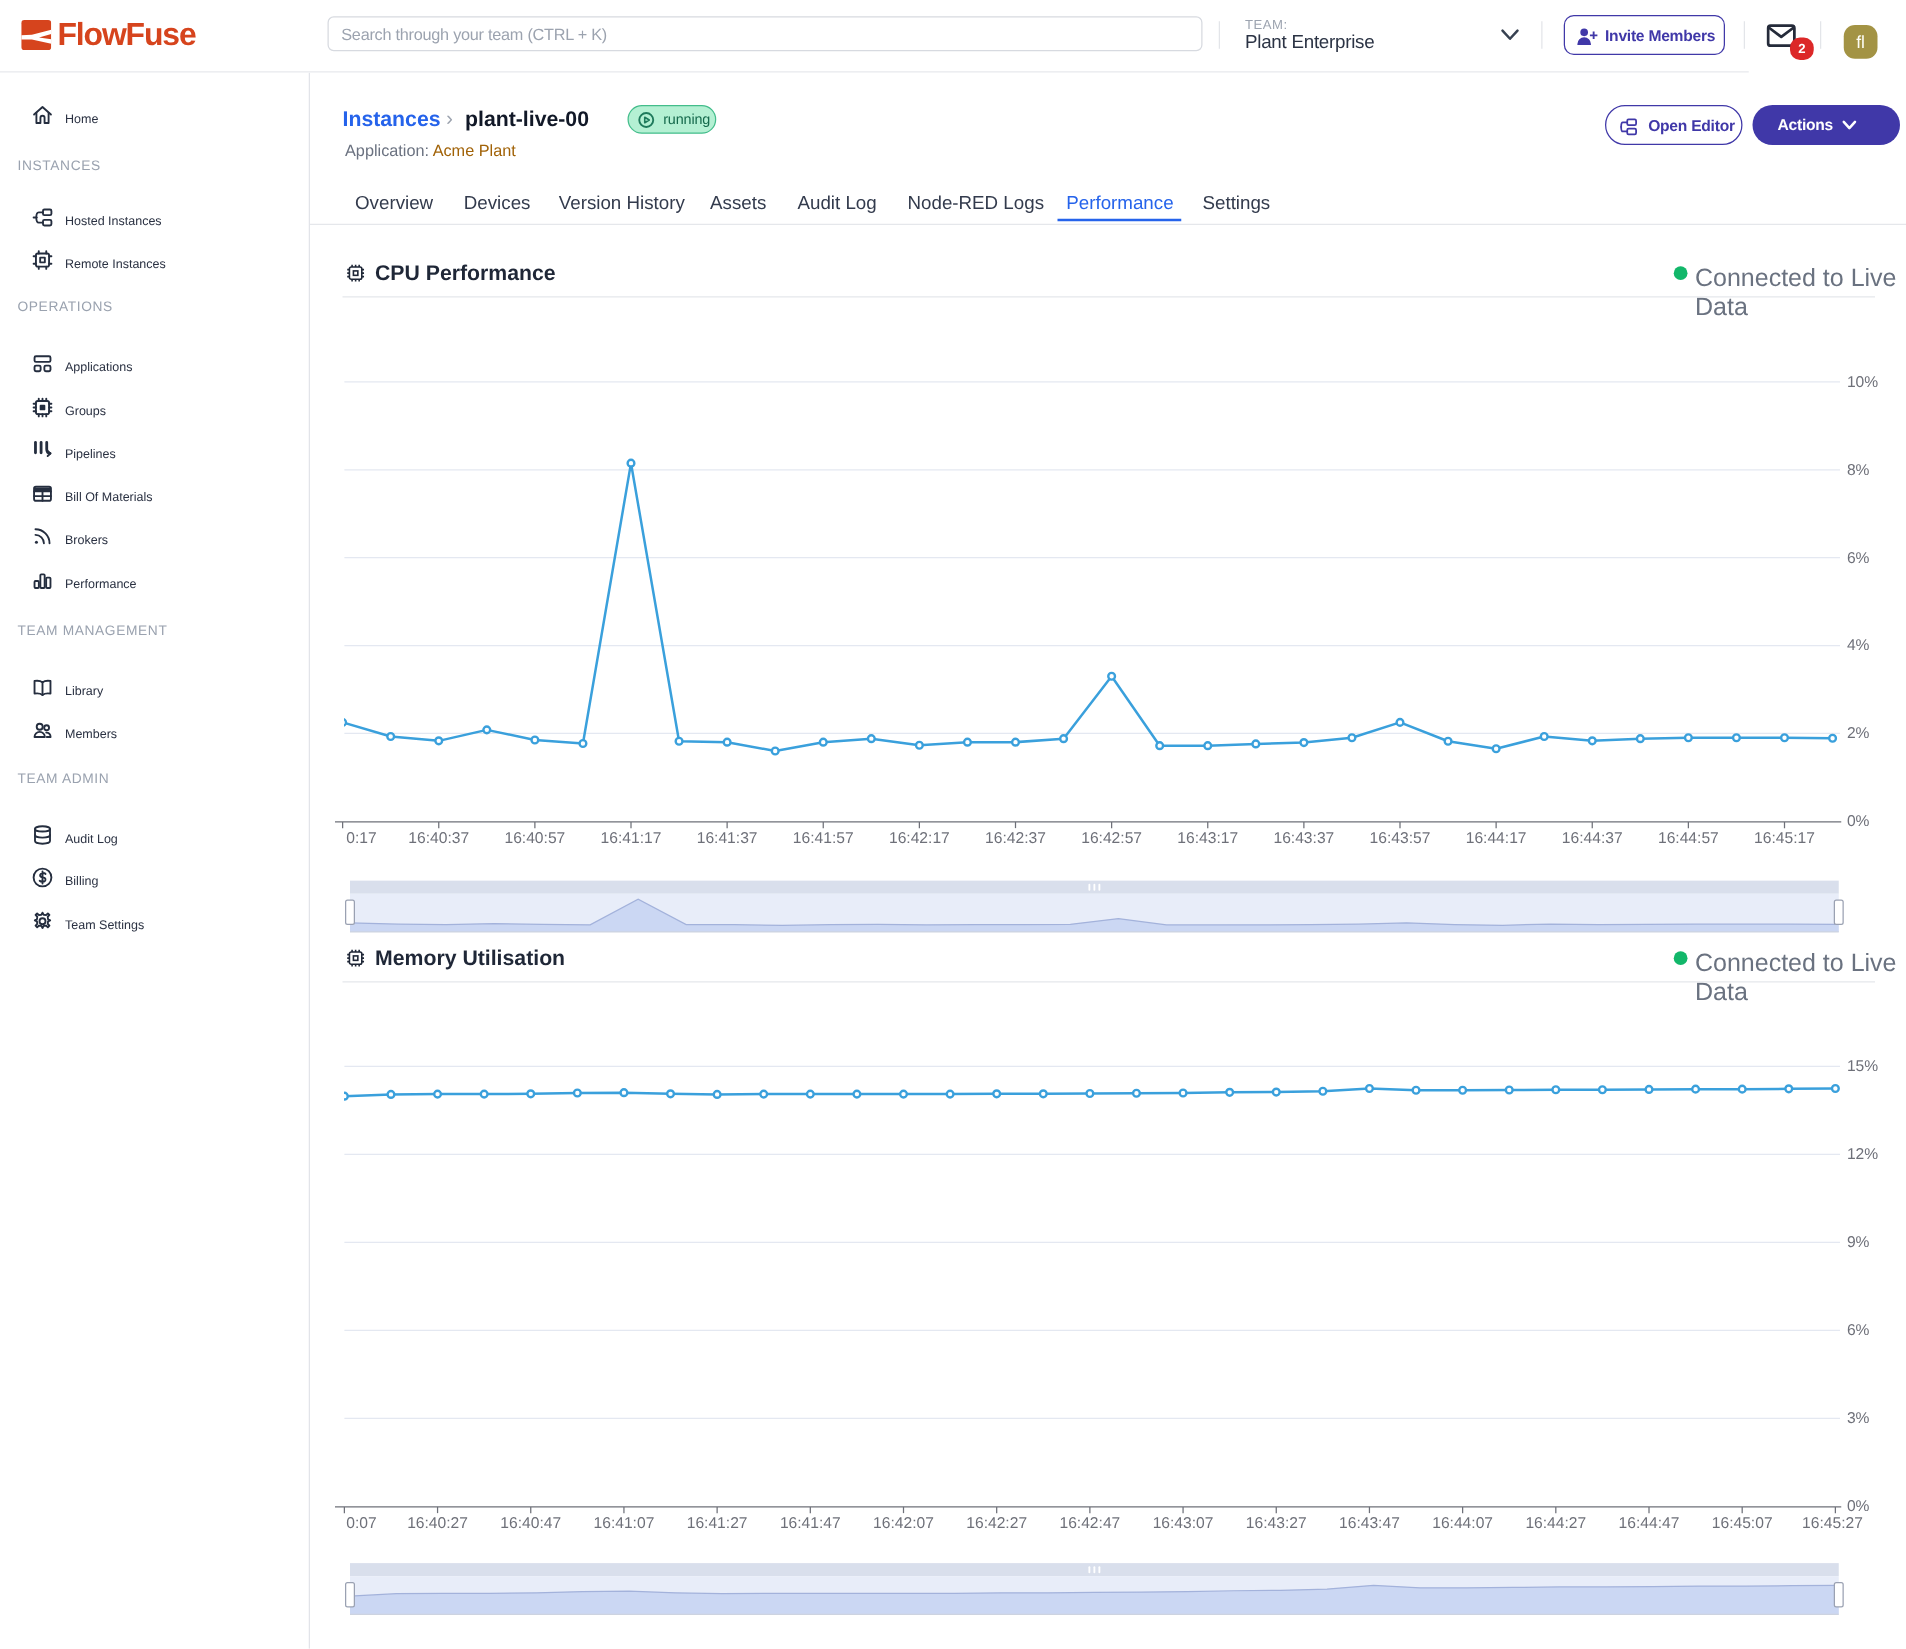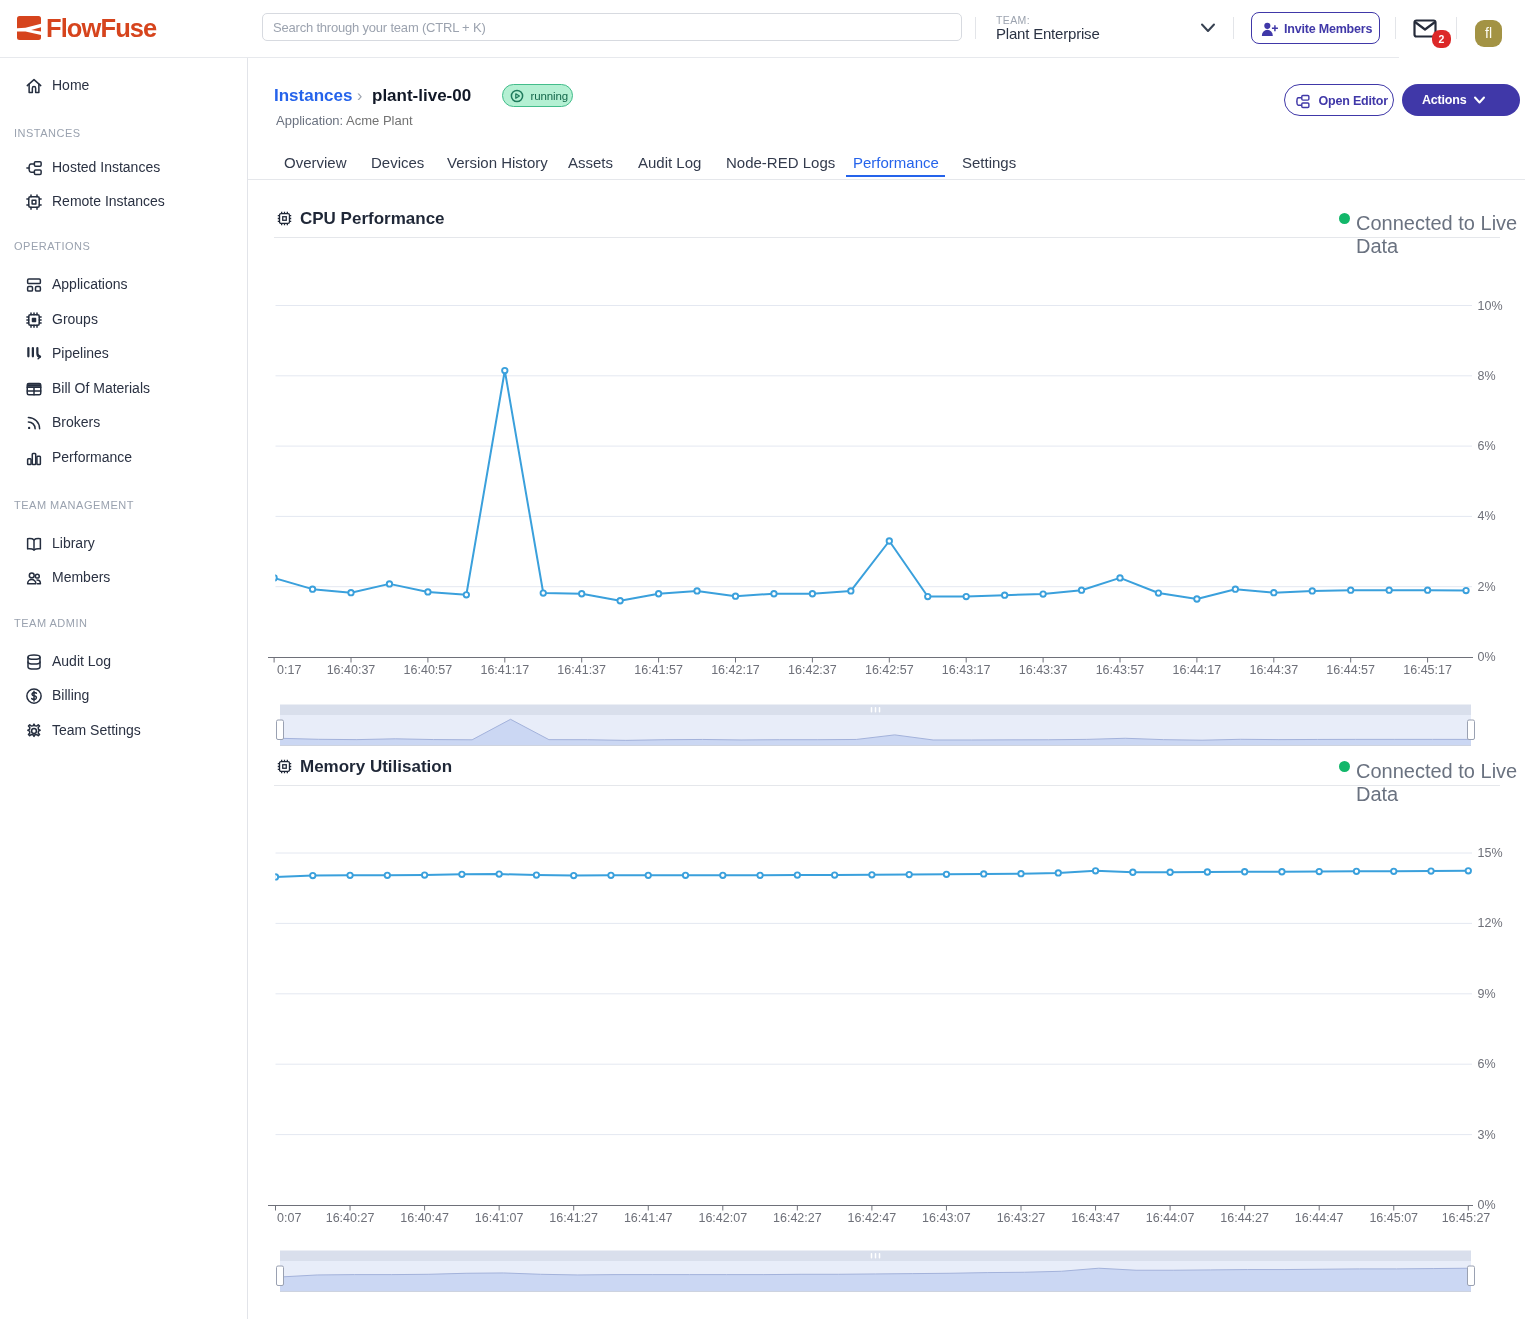--- a/index.html
+++ b/index.html
@@ -21,27 +21,27 @@
   .invite-btn { position:absolute; left:1251px; top:12px; width:129px; height:32px;
     border:1.4px solid #4038A8; border-radius:8px; background:#fff; }
   .invite-btn span { position:absolute; left:32px; top:9px; font-size:12.5px; letter-spacing:-0.2px; font-weight:bold; color:#4038A8; white-space:nowrap; }
   .badge { position:absolute; left:1432px; top:30px; width:19px; height:18px; border-radius:8px;
     background:#DC2828; color:#fff; font-size:10.5px; font-weight:bold; text-align:center; line-height:18px; }
   .avatar { position:absolute; left:1475px; top:20px; width:27px; height:27px; border-radius:9px;
     background:#A39344; color:#FDFDF6; font-size:14px; text-align:center; line-height:27px; }
   
   .sidebar { position:absolute; left:0; top:58px; width:248px; height:1261px; background:#fff;
     border-right:1px solid #E2E4E9; }
-  .side-item { position:absolute; left:25px; height:24px; display:flex; align-items:flex-start; gap:9px;
-    font-size:14px; color:#2A3142; white-space:nowrap; }
+  .side-item { position:absolute; left:25px; height:24px; display:flex; align-items:flex-end; gap:9px;
+    font-size:10px; color:#2A3142; white-space:nowrap; }
   .side-label { position:absolute; left:14px; font-size:11px; color:#9AA2AF; letter-spacing:0.5px; }
   
   .crumb { position:absolute; top:86px; font-size:17px; font-weight:bold; white-space:nowrap; }
   .app-line { position:absolute; left:276px; top:112.5px; font-size:13px; color:#6B7280; }
-  .app-line a { color:#737373; text-decoration:none; }
+  .app-line a { color:#a16207; text-decoration:none; }
   .pill { position:absolute; left:502px; top:84px; width:71px; height:23px; border-radius:12px;
     background:#B4F0D3; border:1px solid #43BD8B; }
   .pill span { position:absolute; left:27.5px; top:5px; font-size:11.5px; letter-spacing:-0.1px; color:#15694C; }
   .hbtn { position:absolute; top:84px; height:32px; border-radius:16px; font-size:12.5px; letter-spacing:-0.2px; font-weight:bold; }
   .hbtn span { white-space:nowrap; }
   .open-editor { left:1284px; width:110px; border:1.4px solid #4038A8; background:#fff; color:#4038A8; }
   .actions { left:1402px; width:118px; background:#4038A8; color:#fff; }
   .tab { position:absolute; top:154px; font-size:15px; color:#333B4D; white-space:nowrap; }
   .tab.active { color:#2563EB; }
   .tab-underline { position:absolute; left:845.5px; top:174.5px; width:99px; height:2.5px; background:#2563EB; }

